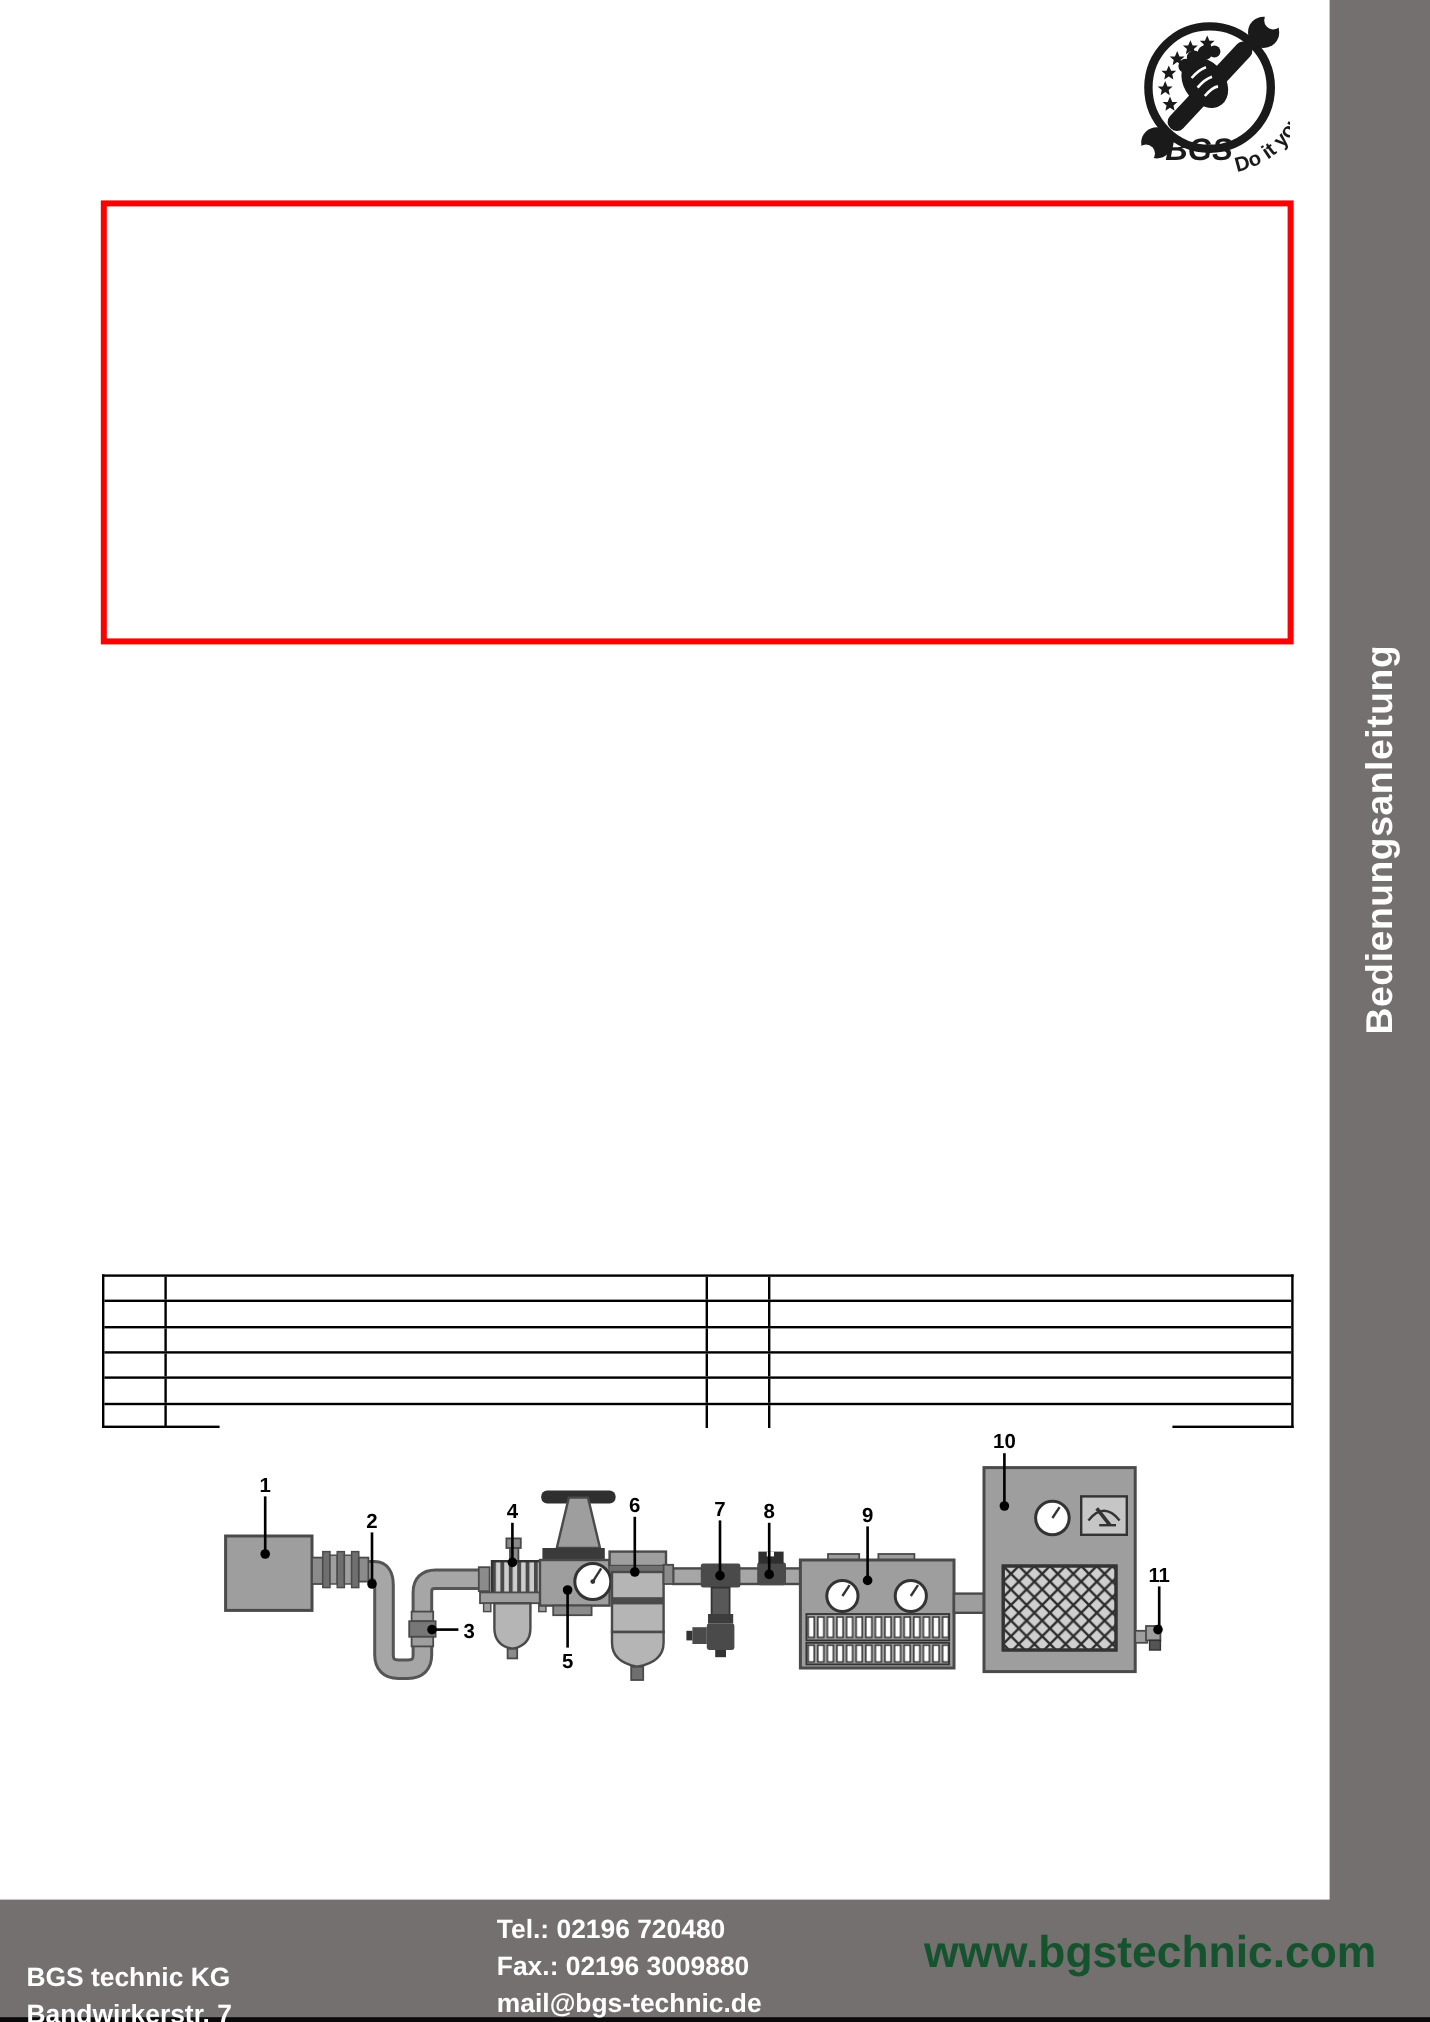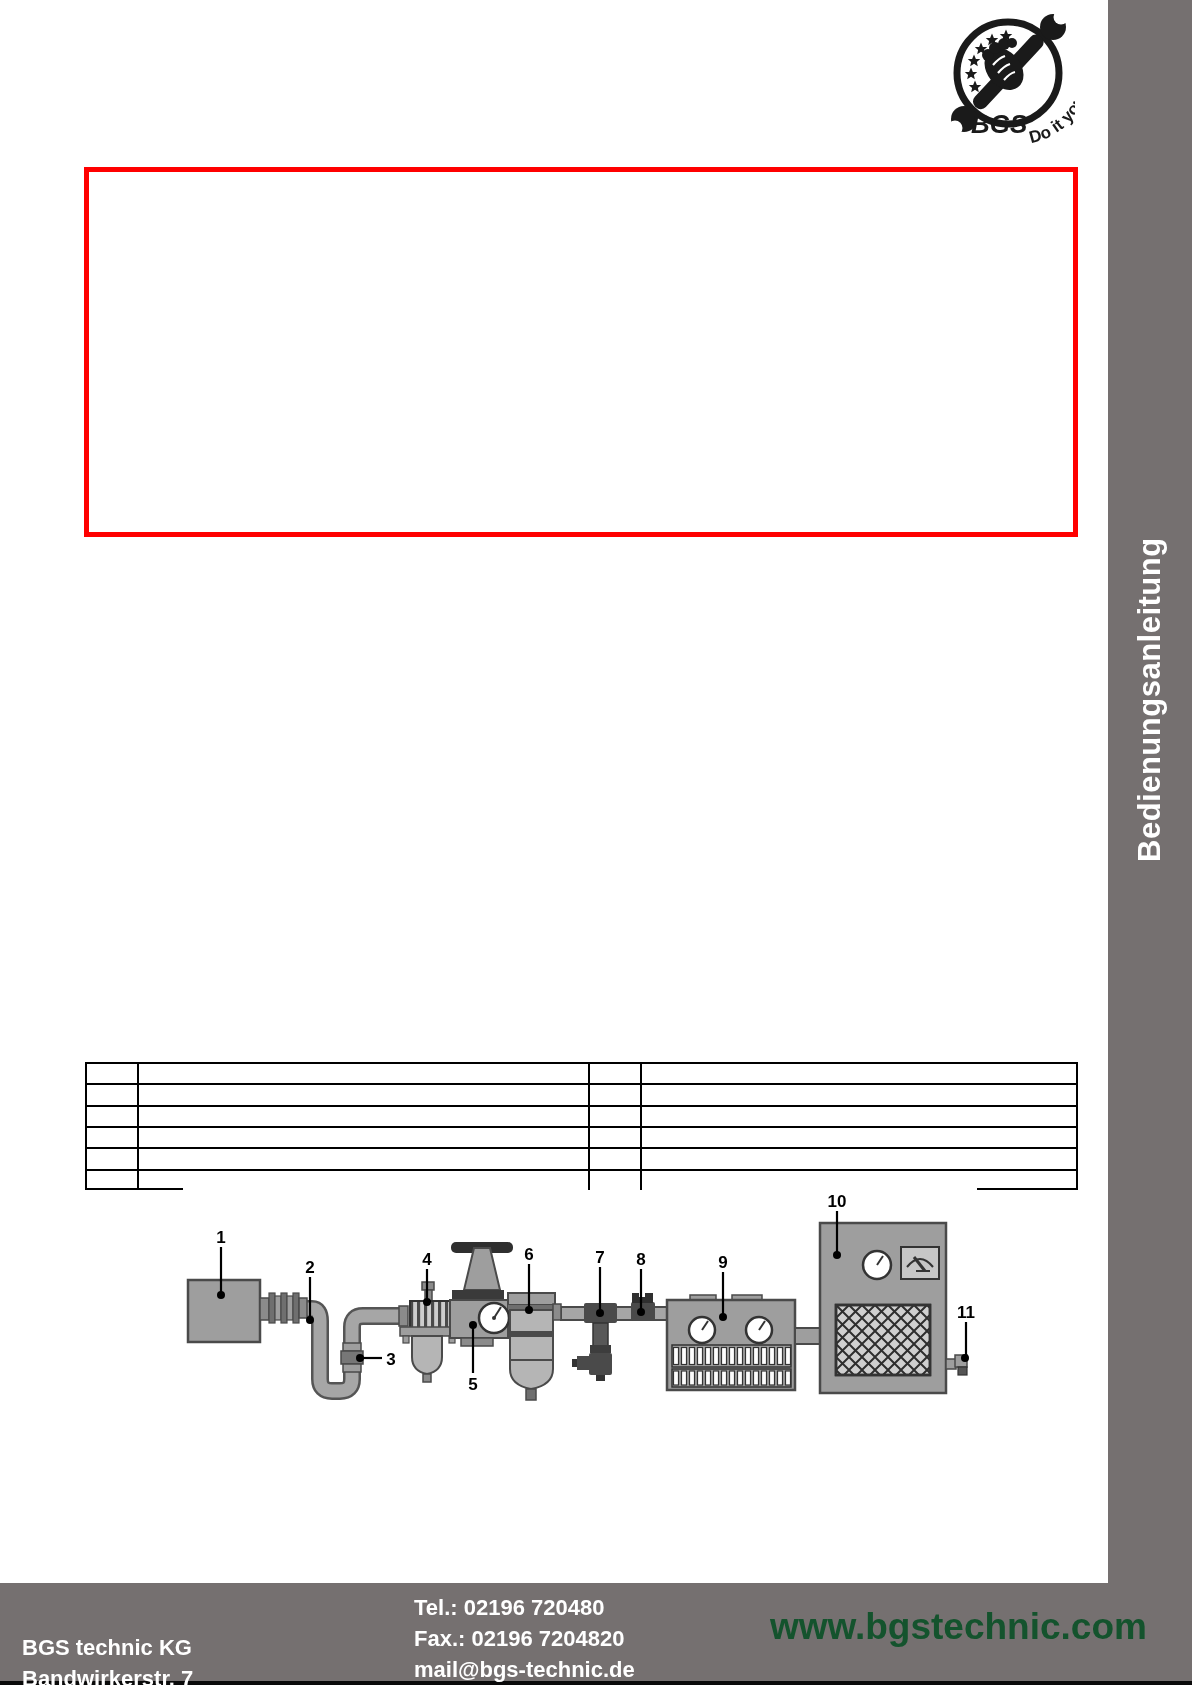--- a/index.html
+++ b/index.html
@@ -312,18 +312,18 @@
     </g>
   </svg>
 
   <div class="footer-band"></div>
   <div class="footer-col left">
     <div>BGS technic KG</div>
     <div>Bandwirkerstr. 7</div>
   </div>
   <div class="footer-col mid">
     <div>Tel.: 02196 720480</div>
-    <div>Fax.: 02196 7204820</div>
+    <div>Fax.: 02196 3009880</div>
     <div>mail@bgs-technic.de</div>
   </div>
   <div class="footer-url">www.bgstechnic.com</div>
 
 </div>
 
 </body></html>

